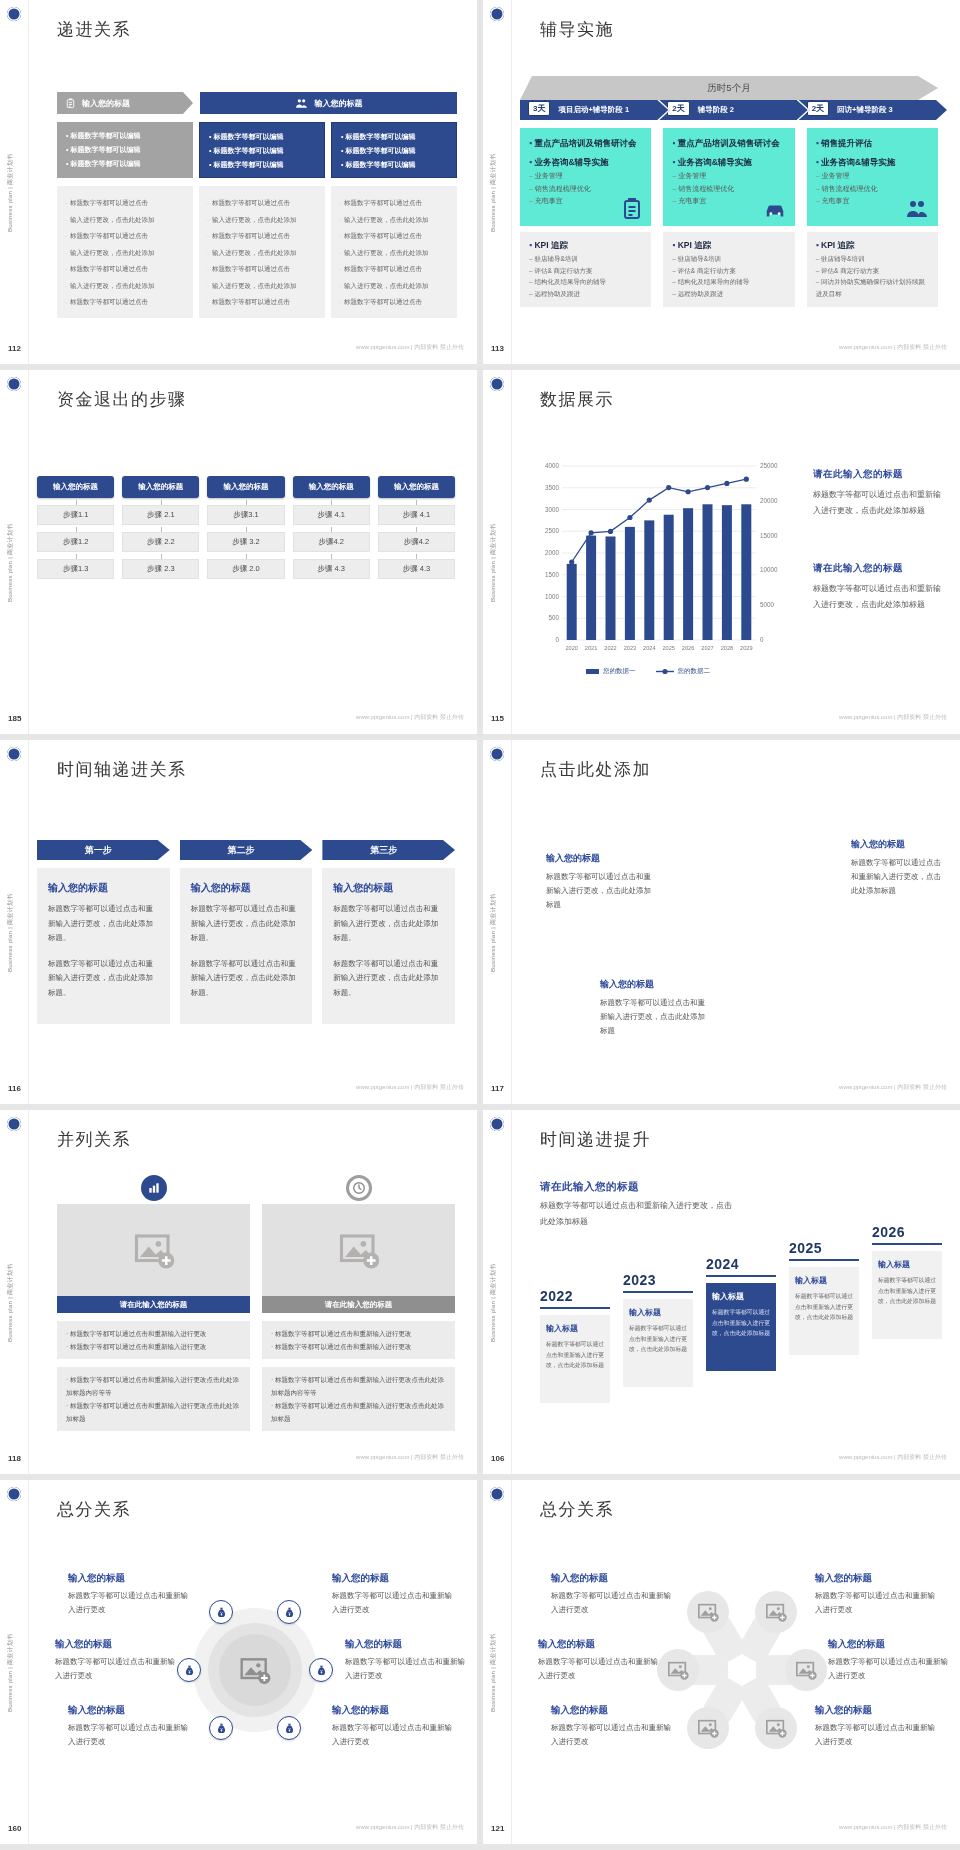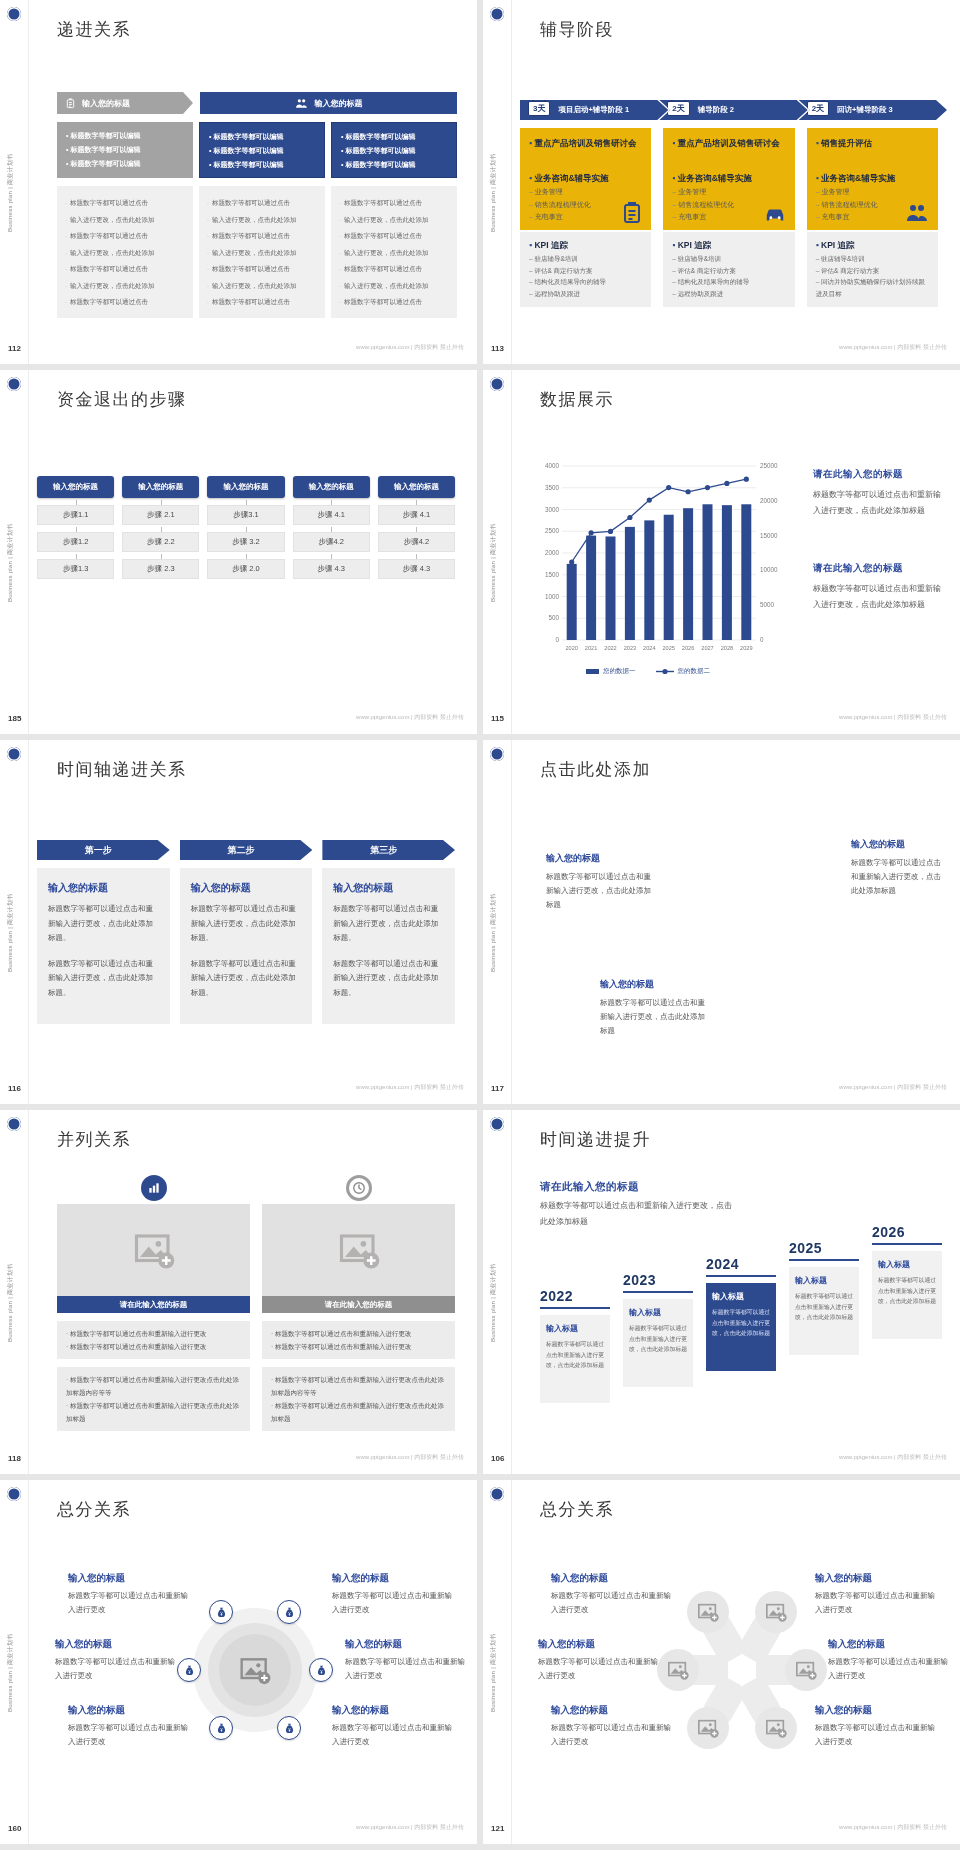--- a/index.html
+++ b/index.html
@@ -33,24 +33,24 @@
 
 .s113-banner{position:absolute;left:37px;right:22px;top:76px;height:24px;background:#c7c7c7;display:flex;align-items:center;justify-content:center;font-size:9.5px;color:#4a4a4a;clip-path:polygon(12px 0,calc(100% - 20px) 0,100% 50%,calc(100% - 20px) 100%,0 100%)}
 .s113-arrows{position:absolute;left:37px;right:22px;top:100px;height:20px;display:flex}
 .pharrow{flex:1;background:#2e4a8f;display:flex;align-items:center;gap:8px;padding-left:8px;margin-right:-9px;clip-path:polygon(0 0,calc(100% - 11px) 0,100% 50%,calc(100% - 11px) 100%,0 100%,11px 50%)}
 .pharrow.first{clip-path:polygon(0 0,calc(100% - 11px) 0,100% 50%,calc(100% - 11px) 100%,0 100%)}
 .daybadge{position:relative;background:#fff;border:1.5px solid #203a78;color:#203a78;font-size:8px;font-weight:700;padding:1px 4px;border-radius:2px;top:-2px}
 .daybadge::before,.daybadge::after{content:"";position:absolute;top:-4px;width:2px;height:4px;background:#203a78}
 .daybadge::before{left:3px}.daybadge::after{right:3px}
 .phlabel{color:#fff;font-size:7.5px;font-weight:700;white-space:nowrap}
 .s113-cols{position:absolute;left:37px;right:22px;top:128px;display:flex;gap:12px}
-.s113-col{flex:1;background:#eab308;min-height:98px;padding:10px 9px 6px;position:relative}
+.s113-col{flex:1;background:#5eead4;min-height:98px;padding:10px 9px 6px;position:relative}
 .ghead{font-size:8.5px;font-weight:700;color:#1e2a44;line-height:11px;margin-bottom:2px}
 .ghead::before{content:"▪ ";color:#2e4a8f}
-.mt8{margin-top:24px}
+.mt8{margin-top:8px}
 .sub{font-size:7px;color:#5a5a5a;line-height:12.5px}
 .sub::before{content:"– ";color:#888}
 .colicon{position:absolute;right:7px;bottom:5px;color:#2e4a8f}
 .s113-kpis{position:absolute;left:37px;right:22px;top:232px;display:flex;gap:12px}
 .kpibox{flex:1;background:#efefef;min-height:74px;padding:8px 9px}
 .kpibox .sub{font-size:6.5px;line-height:11.5px;color:#666}
 
 .s114-cols{position:absolute;left:37px;right:22px;top:106px;display:flex;gap:8px}
 .s114-col{flex:1}
 .s114-h{height:22px;background:#2e4a8f;border-radius:3px;color:#fff;font-size:7.5px;font-weight:700;display:flex;align-items:center;justify-content:center;box-shadow:0 1px 2px rgba(0,0,0,.25)}
@@ -223,21 +223,24 @@
         </div>
     </div>
     <div class="pnum">112</div>
     <div class="sfoot">www.pptgenius.com | 内部资料 禁止外传</div>
   </section>
 
   <section class="slide">
     <div class="logo"></div>
     <div class="vdiv"></div>
     <div class="vtext">Business plan | 商业计划书</div>
-    <h2 class="stitle">辅导阶段</h2>
+    <h2 class="stitle">辅导实施</h2>
+    <div class="s113-banner">
+        <span>历时5个月</span>
+      </div>
     <div class="s113-arrows">
       <div class="pharrow first">
         <span class="daybadge">3天</span>
         <span class="phlabel">项目启动+辅导阶段 1</span>
       </div>
       <div class="pharrow">
         <span class="daybadge">2天</span>
         <span class="phlabel">辅导阶段 2</span>
       </div>
       <div class="pharrow">

